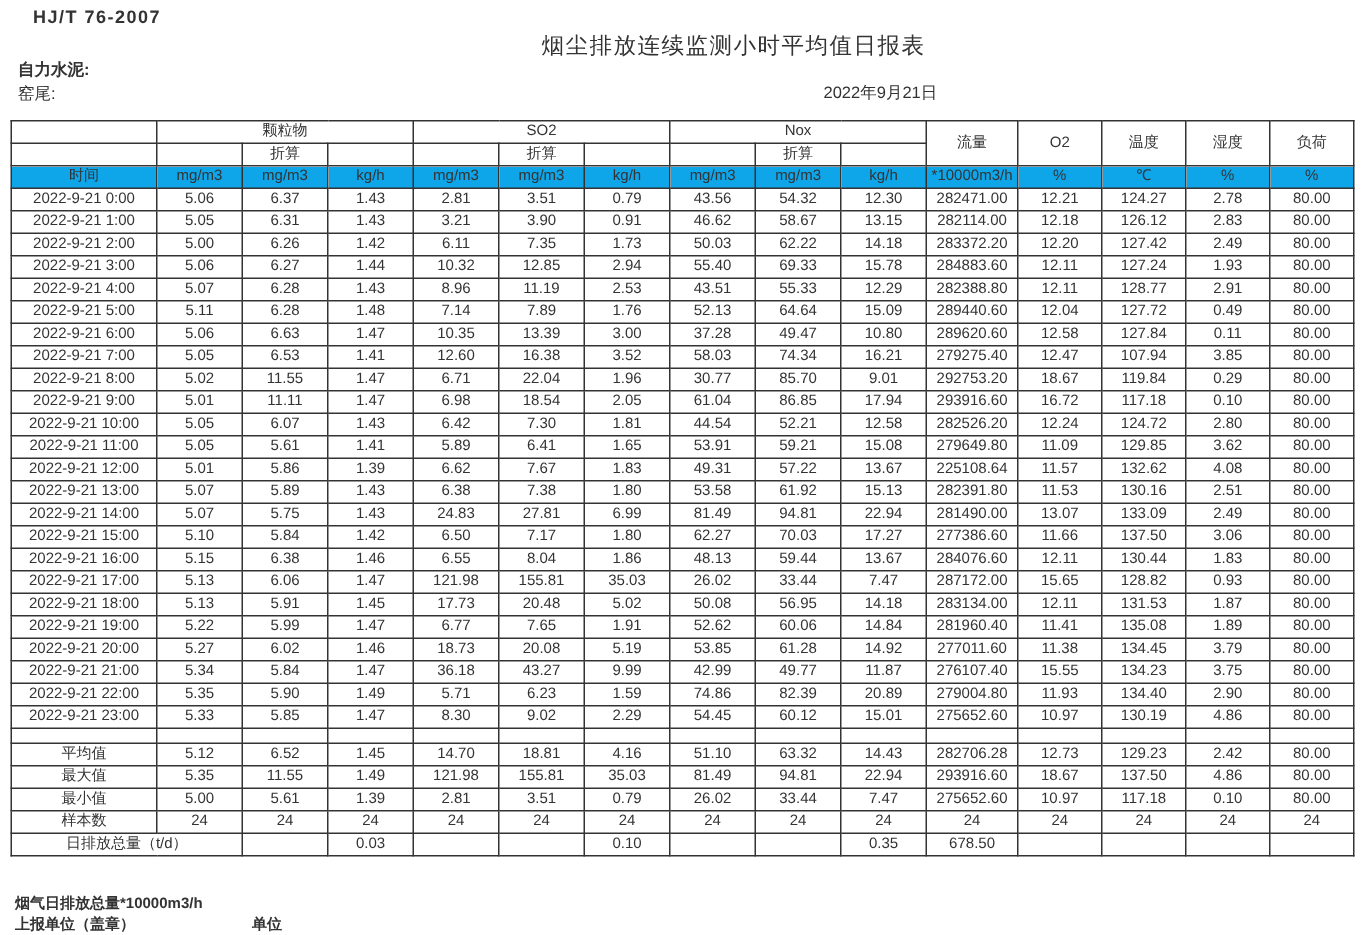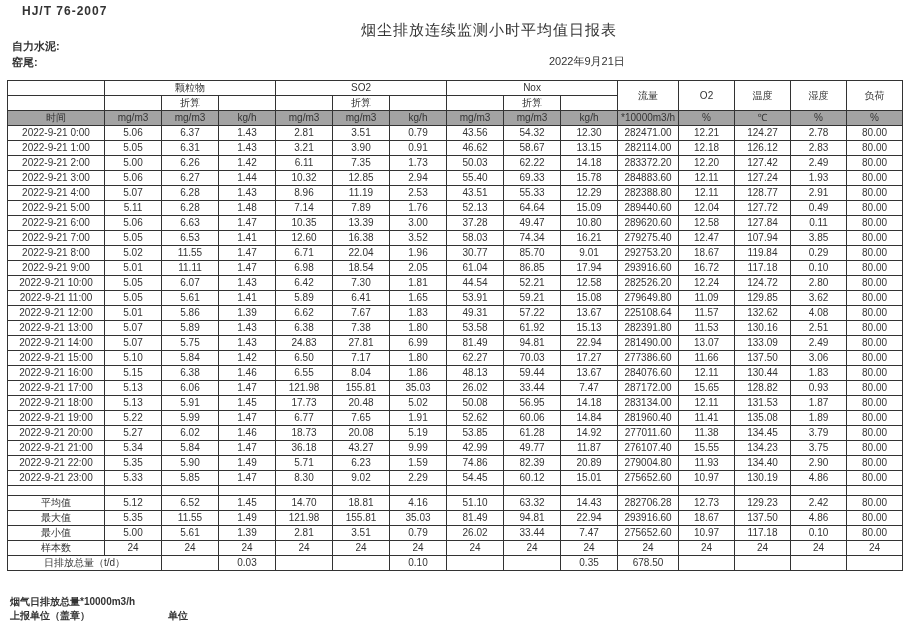--- a/index.html
+++ b/index.html
@@ -1,28 +1,28 @@
 <!DOCTYPE html>
 <html><head>
 <meta charset="utf-8">
 <style>
   html, body { margin:0; padding:0; width:908px; height:623px; overflow:hidden;
     background:#ffffff; font-family:"Liberation Sans", sans-serif; color:#333; }
   .abs { position:absolute; }
   .std-code   { top:4px;  left:10px; font-size:12px; font-weight:bold; letter-spacing:1px;margin-left:12px; }
   .doc-title  { top:21px; left:0; width:890px; text-align:center; font-size:15px; font-weight:normal; letter-spacing:1px;padding-left:44px; }
   .company    { top:39px; left:12px; font-size:11px; font-weight:bold; }
-  .location   { top:55px; left:12px; font-size:11px; font-weight:bold; }
+  .location   { top:55px; left:12px; font-size:11px; font-weight:normal; }
   .doc-date   { top:54px; left:549px; font-size:11px; }
   table.report { position:absolute; top:80px; left:7px; width:895px;
     border-collapse:collapse; table-layout:fixed; }
   table.report td { border:1px solid #333; text-align:center; padding:0;
     font-size:10px; height:14px; line-height:14px; white-space:nowrap; overflow:hidden; }
   thead td { font-size:11px; height:16px; line-height:16px; }
-  td.green { background:#a3a3a3; height:16px; line-height:16px; font-size:10px; }
+  td.green { background:#0ea5e9; height:16px; line-height:16px; font-size:10px; }
   tr.spacer td { height:9px; line-height:9px; }
   td.left { text-align:left; padding-left:4px; }
   .footer1 { top:595px; left:10px; font-size:10px; font-weight:bold; }
   .footer2 { top:609px; left:10px; font-size:10px; font-weight:bold; }
   .footer3 { top:609px; left:168px; font-size:10px; font-weight:bold; }
 </style>
 </head>
 <body>
 
 <div class="abs std-code">HJ/T 76-2007</div>

